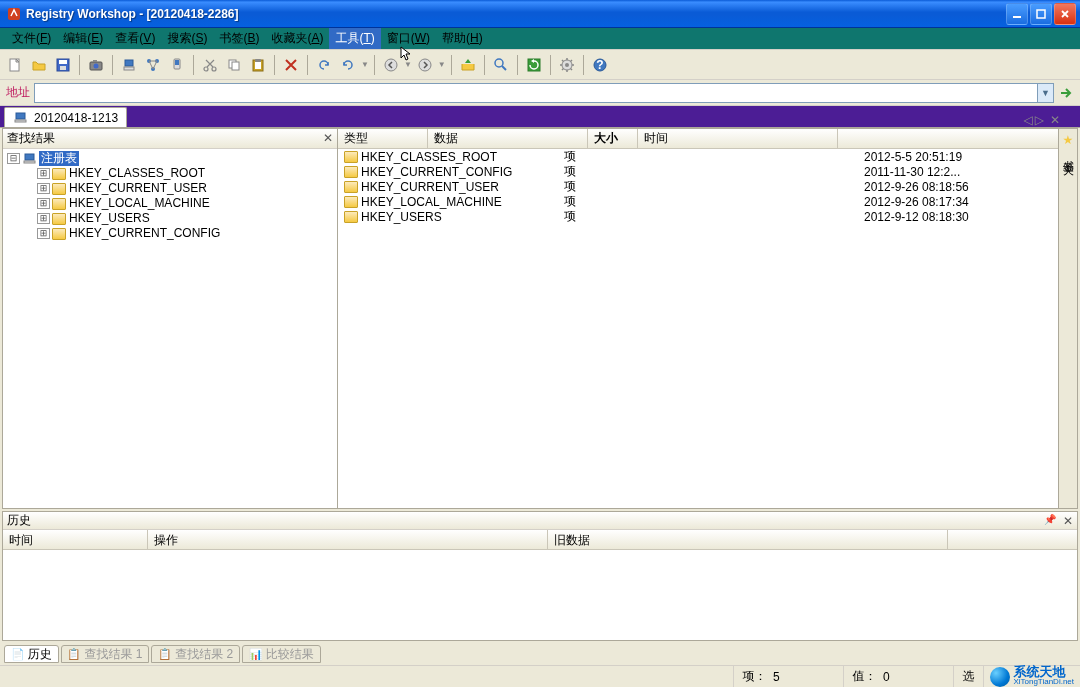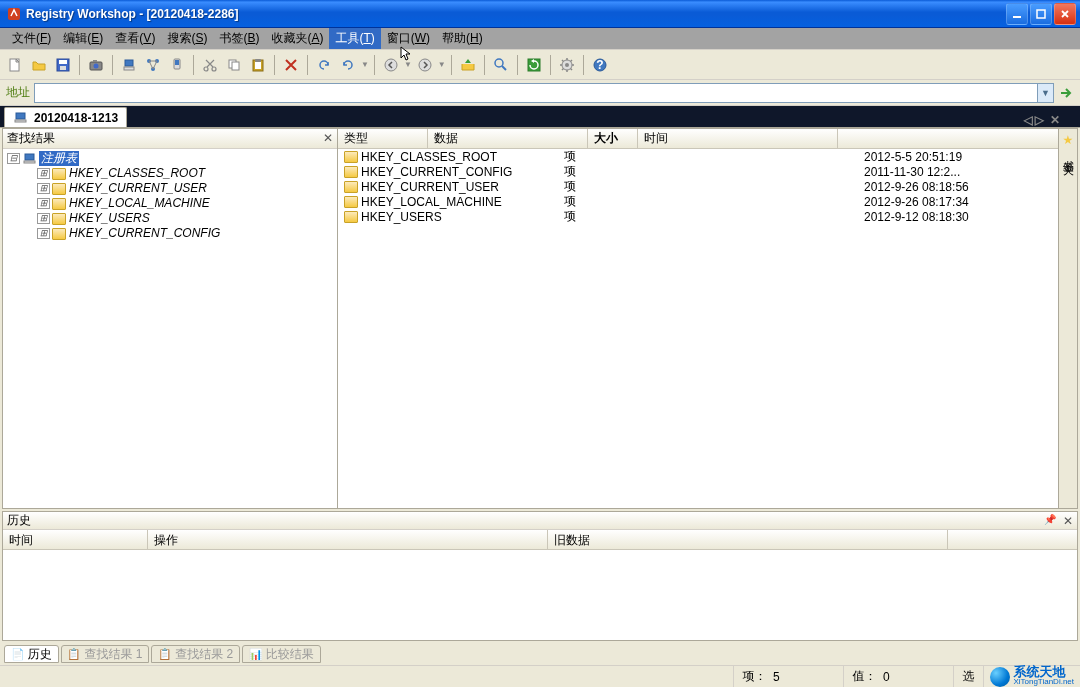--- a/index.html
+++ b/index.html
@@ -8,55 +8,55 @@
 
 .titlebar { height: 28px; background: linear-gradient(to bottom, #0a5bd6 0%, #3a8dff 8%, #0a5bd6 45%, #0a5bd6 55%, #0561e0 100%); display: flex; align-items: center; color: #fff; padding-left: 6px; border-bottom: 1px solid #003399; }
 .titlebar .app-icon { width: 16px; height: 16px; margin-right: 4px; display:inline-flex; align-items:center; justify-content:center; }
 .titlebar .title { font-weight: bold; text-shadow: 1px 1px 1px rgba(0,0,0,.4); font-family: "SimSun","宋体",sans-serif; }
 .titlebar .buttons { margin-left: auto; display: flex; padding-right: 4px; gap:2px;}
 .winbtn { width: 22px; height: 22px; border-radius: 3px; display:flex; align-items:center; justify-content:center; color:#fff; font-weight:bold; font-family: Tahoma; font-size:11px; border:1px solid #fff3;}
 .winbtn.min,.winbtn.max{ background: linear-gradient(#4a9dff,#1a6de0);}
 .winbtn.close { background: linear-gradient(#f07860,#d83010); }
 
 
-.menubar { height: 22px; background: #a3a3a3; display: flex; align-items: center; padding: 0 6px; border-bottom:1px solid #d4d0c8;}
+.menubar { height: 22px; background: #0f766e; display: flex; align-items: center; padding: 0 6px; border-bottom:1px solid #d4d0c8;}
 .menu-item { padding: 2px 6px; cursor: default; }
 .menu-item.hl { background: #316ac5; color: #fff; }
 .menu-item u { text-decoration: underline; }
 
 
 .toolbar { height: 30px; background: #ece9d8; display: flex; align-items: center; padding: 0 4px; border-bottom:1px solid #d4d0c8; gap:2px;}
 .tbtn { width: 22px; height: 22px; display:flex; align-items:center; justify-content:center; border-radius:3px;}
 .tsep { width:1px; height:20px; background:#aca899; margin:0 3px;}
 
 
 .addrbar { height: 26px; background: #ece9d8; display:flex; align-items:center; padding:0 6px; gap:4px; border-bottom:1px solid #d4d0c8;}
-.addrbar label { color:#4d7c0f; }
+.addrbar label { color:#be185d; }
 .addrbar .combo { flex:1; height:20px; background:#fff; border:1px solid #7f9db9; display:flex; align-items:center;}
 .addrbar .combo .drop { width:16px; height:18px; background:#dbeaf9; border-left:1px solid #7f9db9; display:flex;align-items:center;justify-content:center; color:#4a6d8c; font-size:9px;}
 .go-icon { width:16px; height:16px; display:flex; align-items:center; justify-content:center;}
 
 
-.tabstrip { height: 22px; background: #0f172a; display:flex; align-items:flex-end; padding-left:4px; border-bottom:1px solid #aca899; position:relative;font-weight:bold;}
+.tabstrip { height: 22px; background: #4c1d95; display:flex; align-items:flex-end; padding-left:4px; border-bottom:1px solid #aca899; position:relative;}
 .tab { height:20px; border:1px solid #aca899; border-bottom:none; background:#fff; padding:0 8px; display:flex; align-items:center; gap:4px; border-radius:2px 2px 0 0;}
 .tabstrip .nav { margin-left:auto; display:flex; align-items:center; padding-right:20px; gap:2px; color:#888;}
 
 
 .mainarea { flex:1; display:flex; border:1px solid #aca899; margin:0 2px; min-height:0;}
 .leftpane { width: 353px; display:flex; flex-direction:column; border-right:1px solid #aca899; background:#fff;}
 .rightpane { flex:1; display:flex; flex-direction:column; background:#fff;}
 .right-collapse { width:20px; background:#ece9d8; border-left:1px solid #aca899; display:flex; flex-direction:column; align-items:center; padding-top:4px;}
 .right-collapse .vtext { writing-mode: vertical-rl; text-orientation: upright; font-size:11px; margin-top:4px; letter-spacing:2px;}
 
 .pane-hdr { height:20px; background: linear-gradient(#fff,#ece9d8); border-bottom:1px solid #d4d0c8; display:flex; align-items:center; padding:0 4px; font-size:12px;}
 .pane-hdr .x { margin-left:auto; cursor:pointer; font-family:Tahoma; color:#555;}
 
 
 .tree { flex:1; overflow:auto; padding:2px 4px; font-family: "Fixedsys","SimSun",monospace; font-size:12px;}
-.tree ul { list-style:none; padding-left:16px;font-style:italic;}
+.tree ul { list-style:none; padding-left:16px;}
 .tree>ul{padding-left:0;}
 .tree li { white-space:nowrap; line-height:15px; display:flex; align-items:center;}
 .tree li.haschild::before { content:"⊞"; font-size:9px; color:#555; margin-right:2px; width:11px; display:inline-block; text-align:center; border:1px solid #999; line-height:9px; height:9px; background:#fff;}
 .tree li.open.haschild::before { content:"⊟"; }
 .folder-icon { width:14px; height:12px; background:linear-gradient(#fceabb,#f5c942); border:1px solid #c9a227; border-radius:1px; margin-right:3px; display:inline-block; position:relative;}
 .comp-icon { width:14px; height:12px; margin-right:3px; display:inline-flex; align-items:center; justify-content:center; color:#4078c0; font-size:13px;}
 .tree .sel { background:#316ac5; color:#fff; padding:0 2px;}
 
 
 .listhdr { height:20px; background: linear-gradient(#fff,#ece9d8); border-bottom:1px solid #cac6b8; display:flex;}

